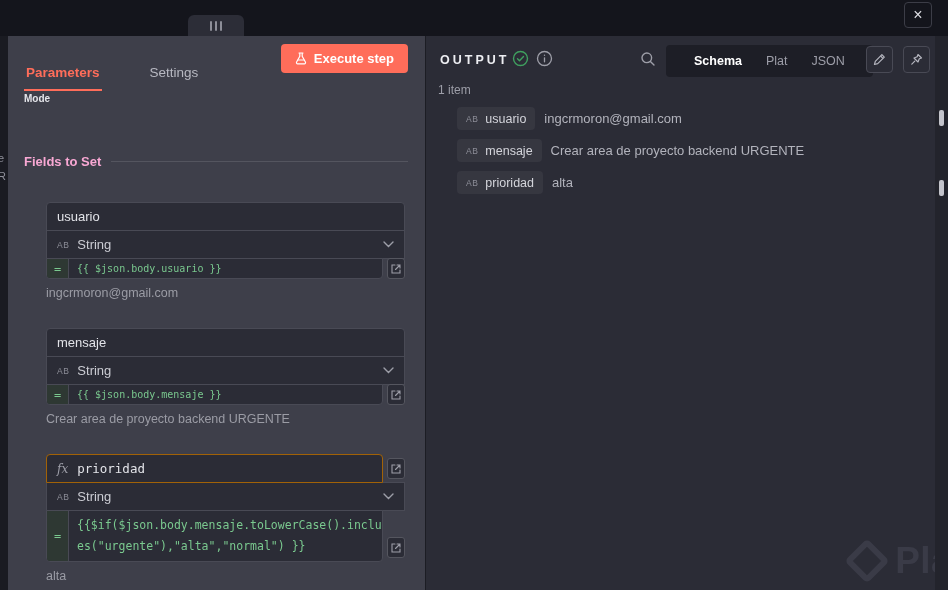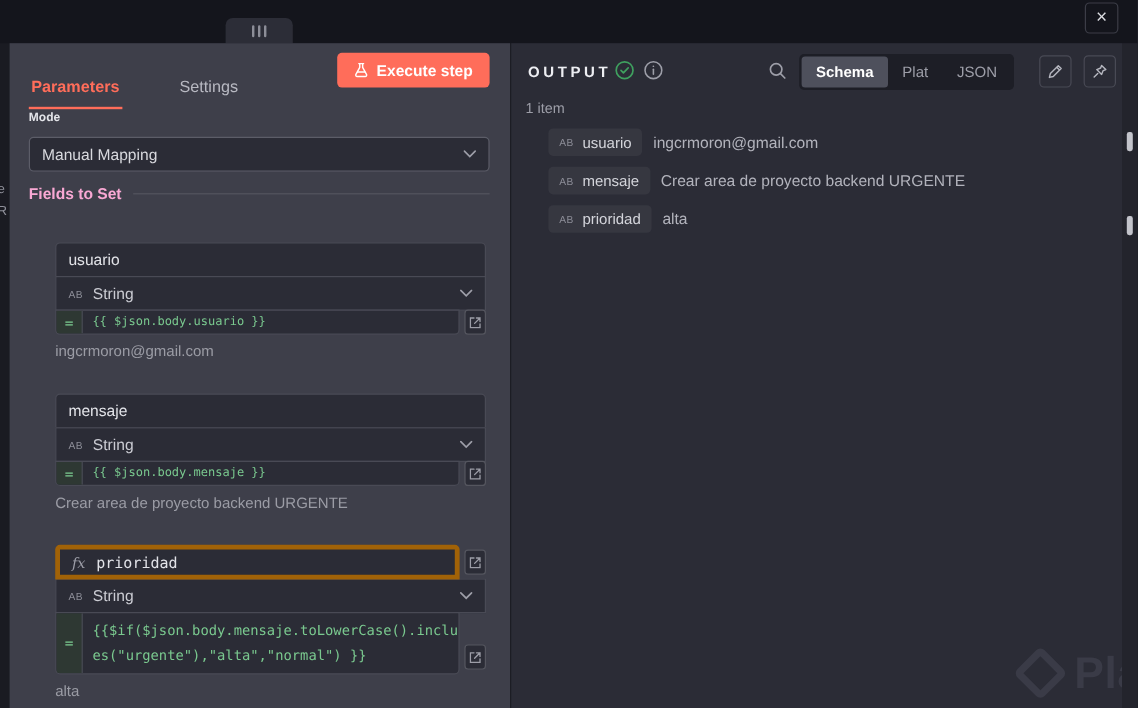--- a/index.html
+++ b/index.html
@@ -62,21 +62,21 @@
   .field-2 { top:292px; }
   .field-3 { top:418px; }
 
   .row {
     height:29px; background:#2b2c36; border:1px solid #494a55;
     display:flex; align-items:center;
   }
   .name-row { border-radius:4px 4px 0 0; padding:0 10px; font-size:13px; color:#e2e3e8; }
   .name-row.flexname { padding:0; border:none; background:transparent; }
   .name-inner {
-    flex:1; height:29px; background:#2b2c36; border:4px solid #a16207;
+    flex:1; height:29px; background:#2b2c36; border:1px solid #a16207;
     border-radius:4px 4px 0 0; display:flex; align-items:center; padding:0 10px;
   }
   .fx { font-family:"DejaVu Serif", serif; font-style:italic; font-size:12px; color:#9d9ea8; margin-right:9px; }
   .mono-name { font-family:"DejaVu Sans Mono", monospace; font-size:12.5px; color:#e2e3e8; }
   .type-row { margin-top:-1px; padding:0 10px; gap:8px; color:#cbccd3; font-size:13px; }
   .ab-ic { font-size:8.5px; font-weight:400; letter-spacing:0.5px; color:#8d8e98; }
   .chev { margin-left:auto; }
 
   .value-row { margin-top:-1px; display:flex; align-items:stretch; }
   .value-input { flex:1; display:flex; background:#2b2c36; border:1px solid #494a55; border-radius:0 0 4px 4px; overflow:hidden; }
@@ -108,21 +108,21 @@
   .output-panel {
     position:absolute; left:426px; top:36px; width:509px; bottom:0;
     background:#2b2c36; overflow:hidden;
   }
   .out-title { position:absolute; left:14px; top:17px; font-size:12.5px; font-weight:700; letter-spacing:3px; color:#edeef2; }
   .out-check { position:absolute; left:86px; top:14px; }
   .out-info { position:absolute; left:110px; top:14px; cursor:pointer; }
   .out-search { position:absolute; left:214px; top:15px; cursor:pointer; }
   .seg-control {
     position:absolute; left:240px; top:9px; height:30px;
-    background:#1d1e26; border-radius:4px; padding:2px; display:flex;
+    background:#1d1e26; border-radius:4px; padding:16px; display:flex;
   }
   .seg {
     display:flex; align-items:center; justify-content:center;
     font-size:12.5px; color:#9d9ea8; padding:0 12px; border-radius:3px; cursor:pointer;
   }
   .seg.active { background:#4e505c; color:#ffffff; font-weight:600; }
   .icon-btn {
     position:absolute; top:10px; width:27px; height:27px;
     border:1px solid #494a55; border-radius:4px; background:#2b2c36;
     display:flex; align-items:center; justify-content:center; cursor:pointer;
@@ -182,28 +182,20 @@
       <svg width="12" height="13" viewBox="0 0 12 13" fill="none" stroke="#ffffff" stroke-width="1.2" stroke-linecap="round" stroke-linejoin="round">
         <path d="M4 1h4M4.8 1v3.2L1.6 10a1.2 1.2 0 0 0 1.1 1.8h6.6a1.2 1.2 0 0 0 1.1-1.8L7.2 4.2V1"></path>
         <path d="M3 8h6"></path>
       </svg>
     </span>
     <span>Execute step</span>
   </button>
 
   <div class="mode-label">Mode</div>
 
-  <div class="mode-select">
-    <span>Manual Mapping</span>
-    <span>
-      <svg width="11" height="7" viewBox="0 0 11 7" fill="none" stroke="#9d9ea8" stroke-width="1.4" stroke-linecap="round">
-          <path d="M1 1l4.5 4.5L10 1"></path>
-        </svg>
-    </span>
-  </div>
 
   <div class="fields-header">
     <span class="flabel">Fields to Set</span>
     <span class="rule"></span>
   </div>
 
   <div class="field field-1">
     <div class="row name-row">
       <span>usuario</span>
     </div>

